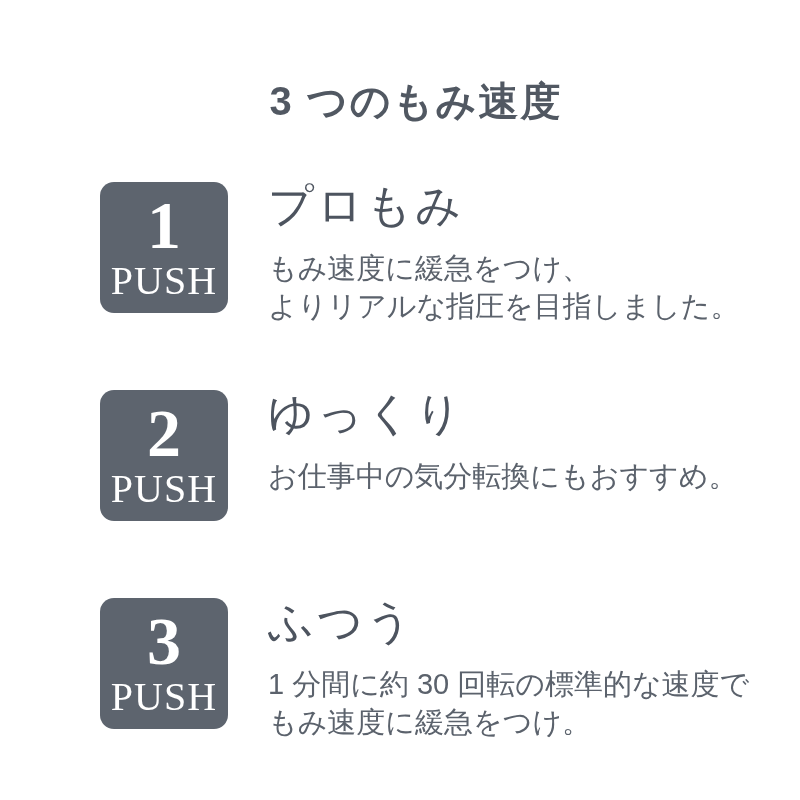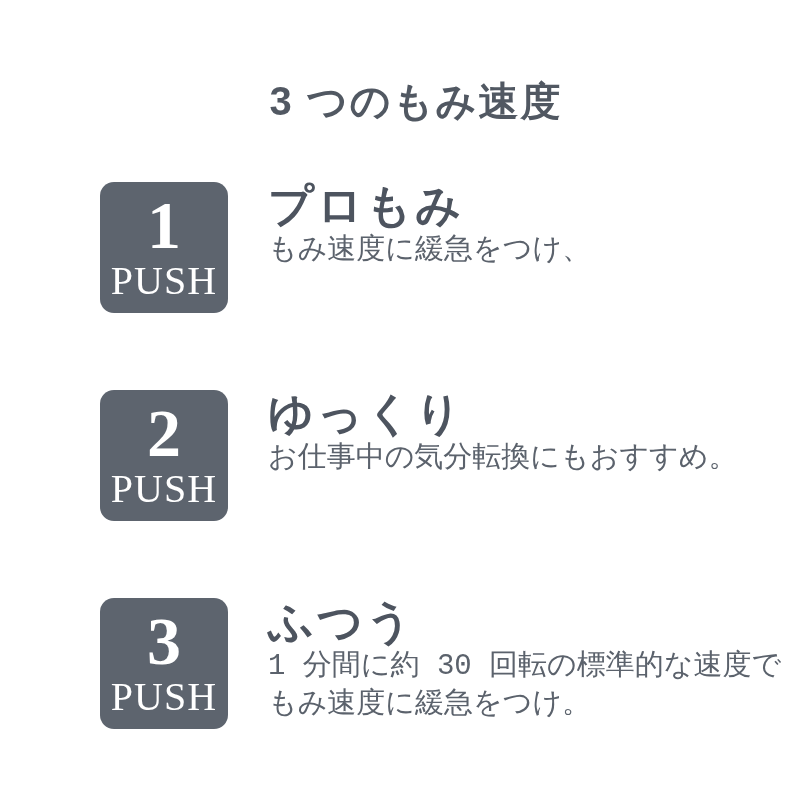--- a/index.html
+++ b/index.html
@@ -65,51 +65,52 @@
     line-height: 1;
     letter-spacing: 1px;
     margin-bottom: 12px;
   }
   .content {
     margin-left: 40px;
     padding-top: 0;
   }
   .heading {
     font-family: "Liberation Serif", serif;
-    font-weight: bold;
+    font-weight: normal;
     font-size: 45px;
     line-height: 1.1;
     letter-spacing: 3px;
     color: var(--heading-color);
   }
   .desc {
-    margin-top: 0;
+    margin-top: 17px;
     font-size: 29px;
     line-height: 38px;
     color: var(--body-color);
-    font-family: Liberation Mono, monospace;
+    font-family: Liberation Sans, sans-serif;
   }
   .desc .line { display: block; white-space: nowrap; }
 </style>
 </head>
 <body>
 
 <div class="canvas">
 
   <h1 class="title">3 つのもみ速度</h1>
 
   <section class="row row-1">
     <div class="badge">
       <span class="num">1</span>
       <span class="push">PUSH</span>
     </div>
     <div class="content">
       <h2 class="heading">プロもみ</h2>
       <p class="desc">
         <span class="line">もみ速度に緩急をつけ、</span>
+        <span class="line">よりリアルな指圧を目指しました。</span>
       </p>
     </div>
   </section>
 
   <section class="row row-2">
     <div class="badge">
       <span class="num">2</span>
       <span class="push">PUSH</span>
     </div>
     <div class="content">

